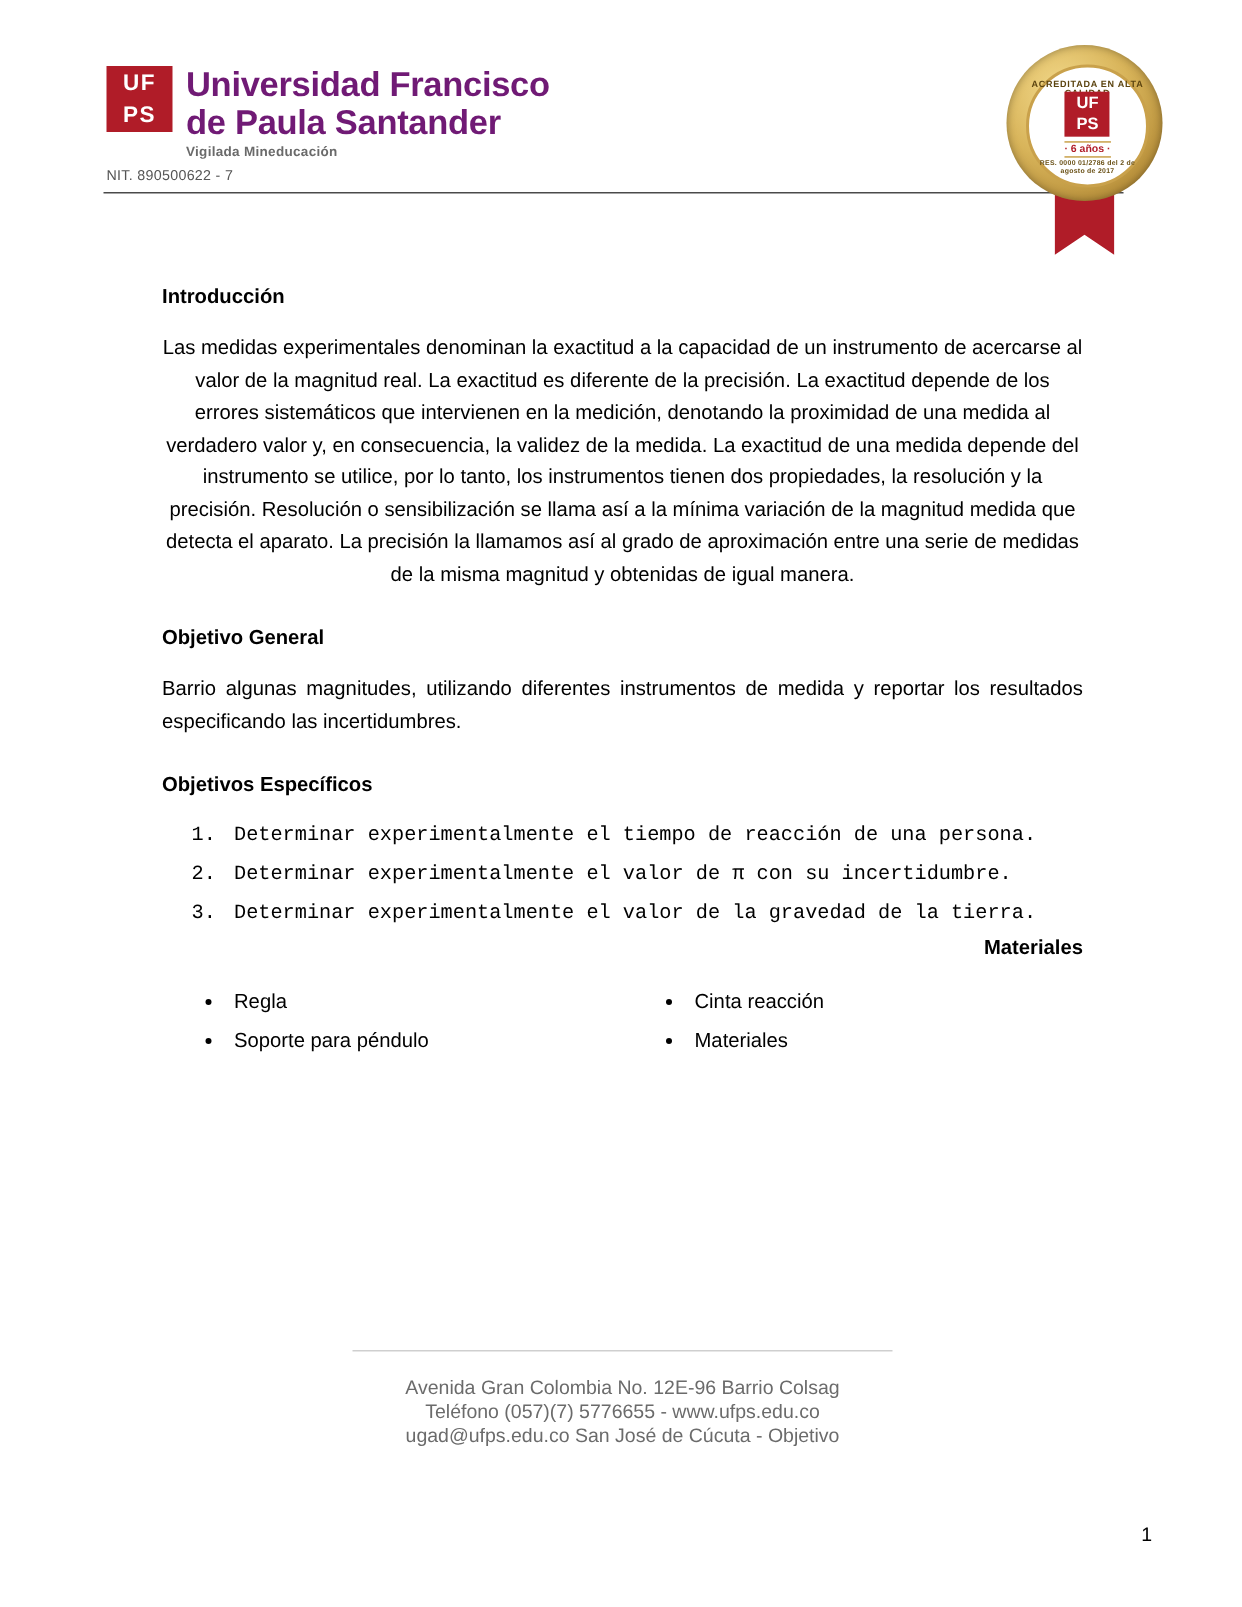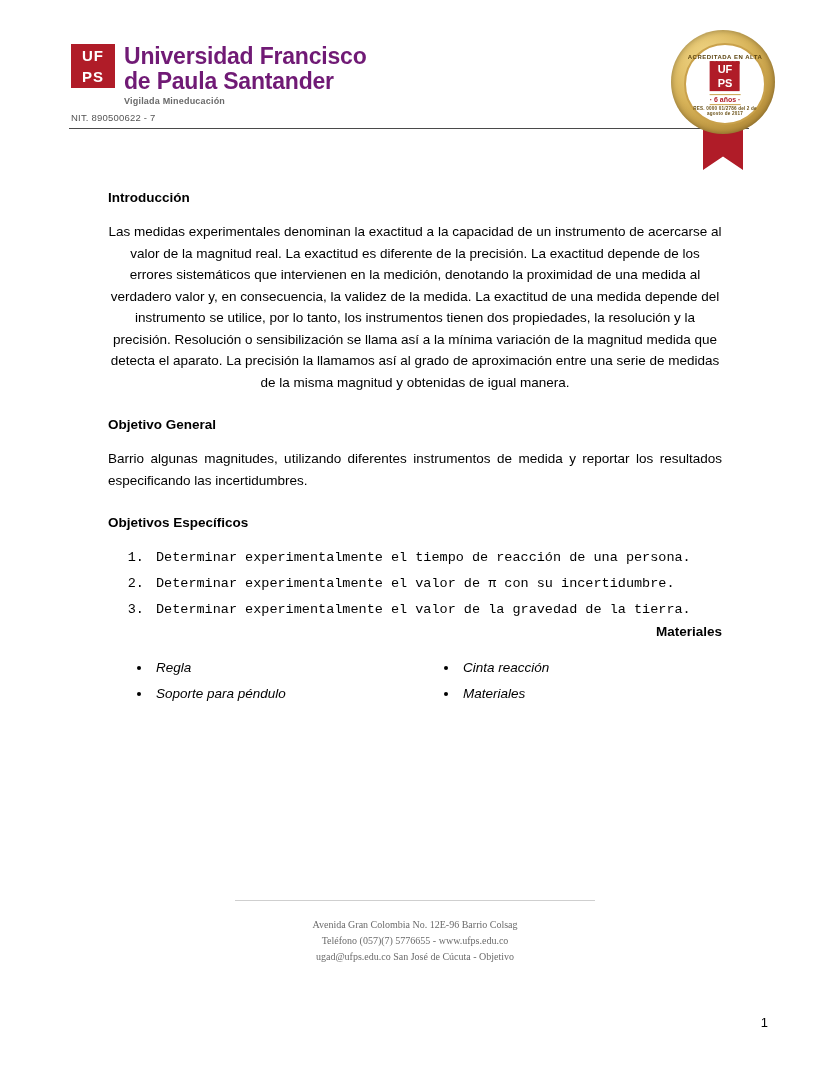--- a/index.html
+++ b/index.html
@@ -194,43 +194,41 @@
   .mat-cols {
     display: flex;
     margin-top: 12px;
   }
   .mat-col { width: 50%; }
   ul.mats {
     margin: 0;
     padding-left: 44px;
     font-size: 13.5px;
     line-height: 26px;
-    font-style: italic;
   }
   ul.mats li { padding-left: 4px; }
 
   
   .footer {
     position: absolute;
     left: 200px;
     top: 900px;
     width: 430px;
     text-align: center;
   }
   .footer-rule {
     width: 360px;
     height: 1px;
     background: #cfcfcf;
     margin: 0 auto 16px auto;
   }
   .footer-line {
-    font-size: 10px;
+    font-size: 13px;
     line-height: 16px;
     color: #6b6b6b;
-    font-family: Liberation Serif, serif;
   }
   .page-number {
     position: absolute;
     right: 60px;
     top: 1015px;
     font-size: 13px;
     color: #000;
   }
 </style>
 </head>

